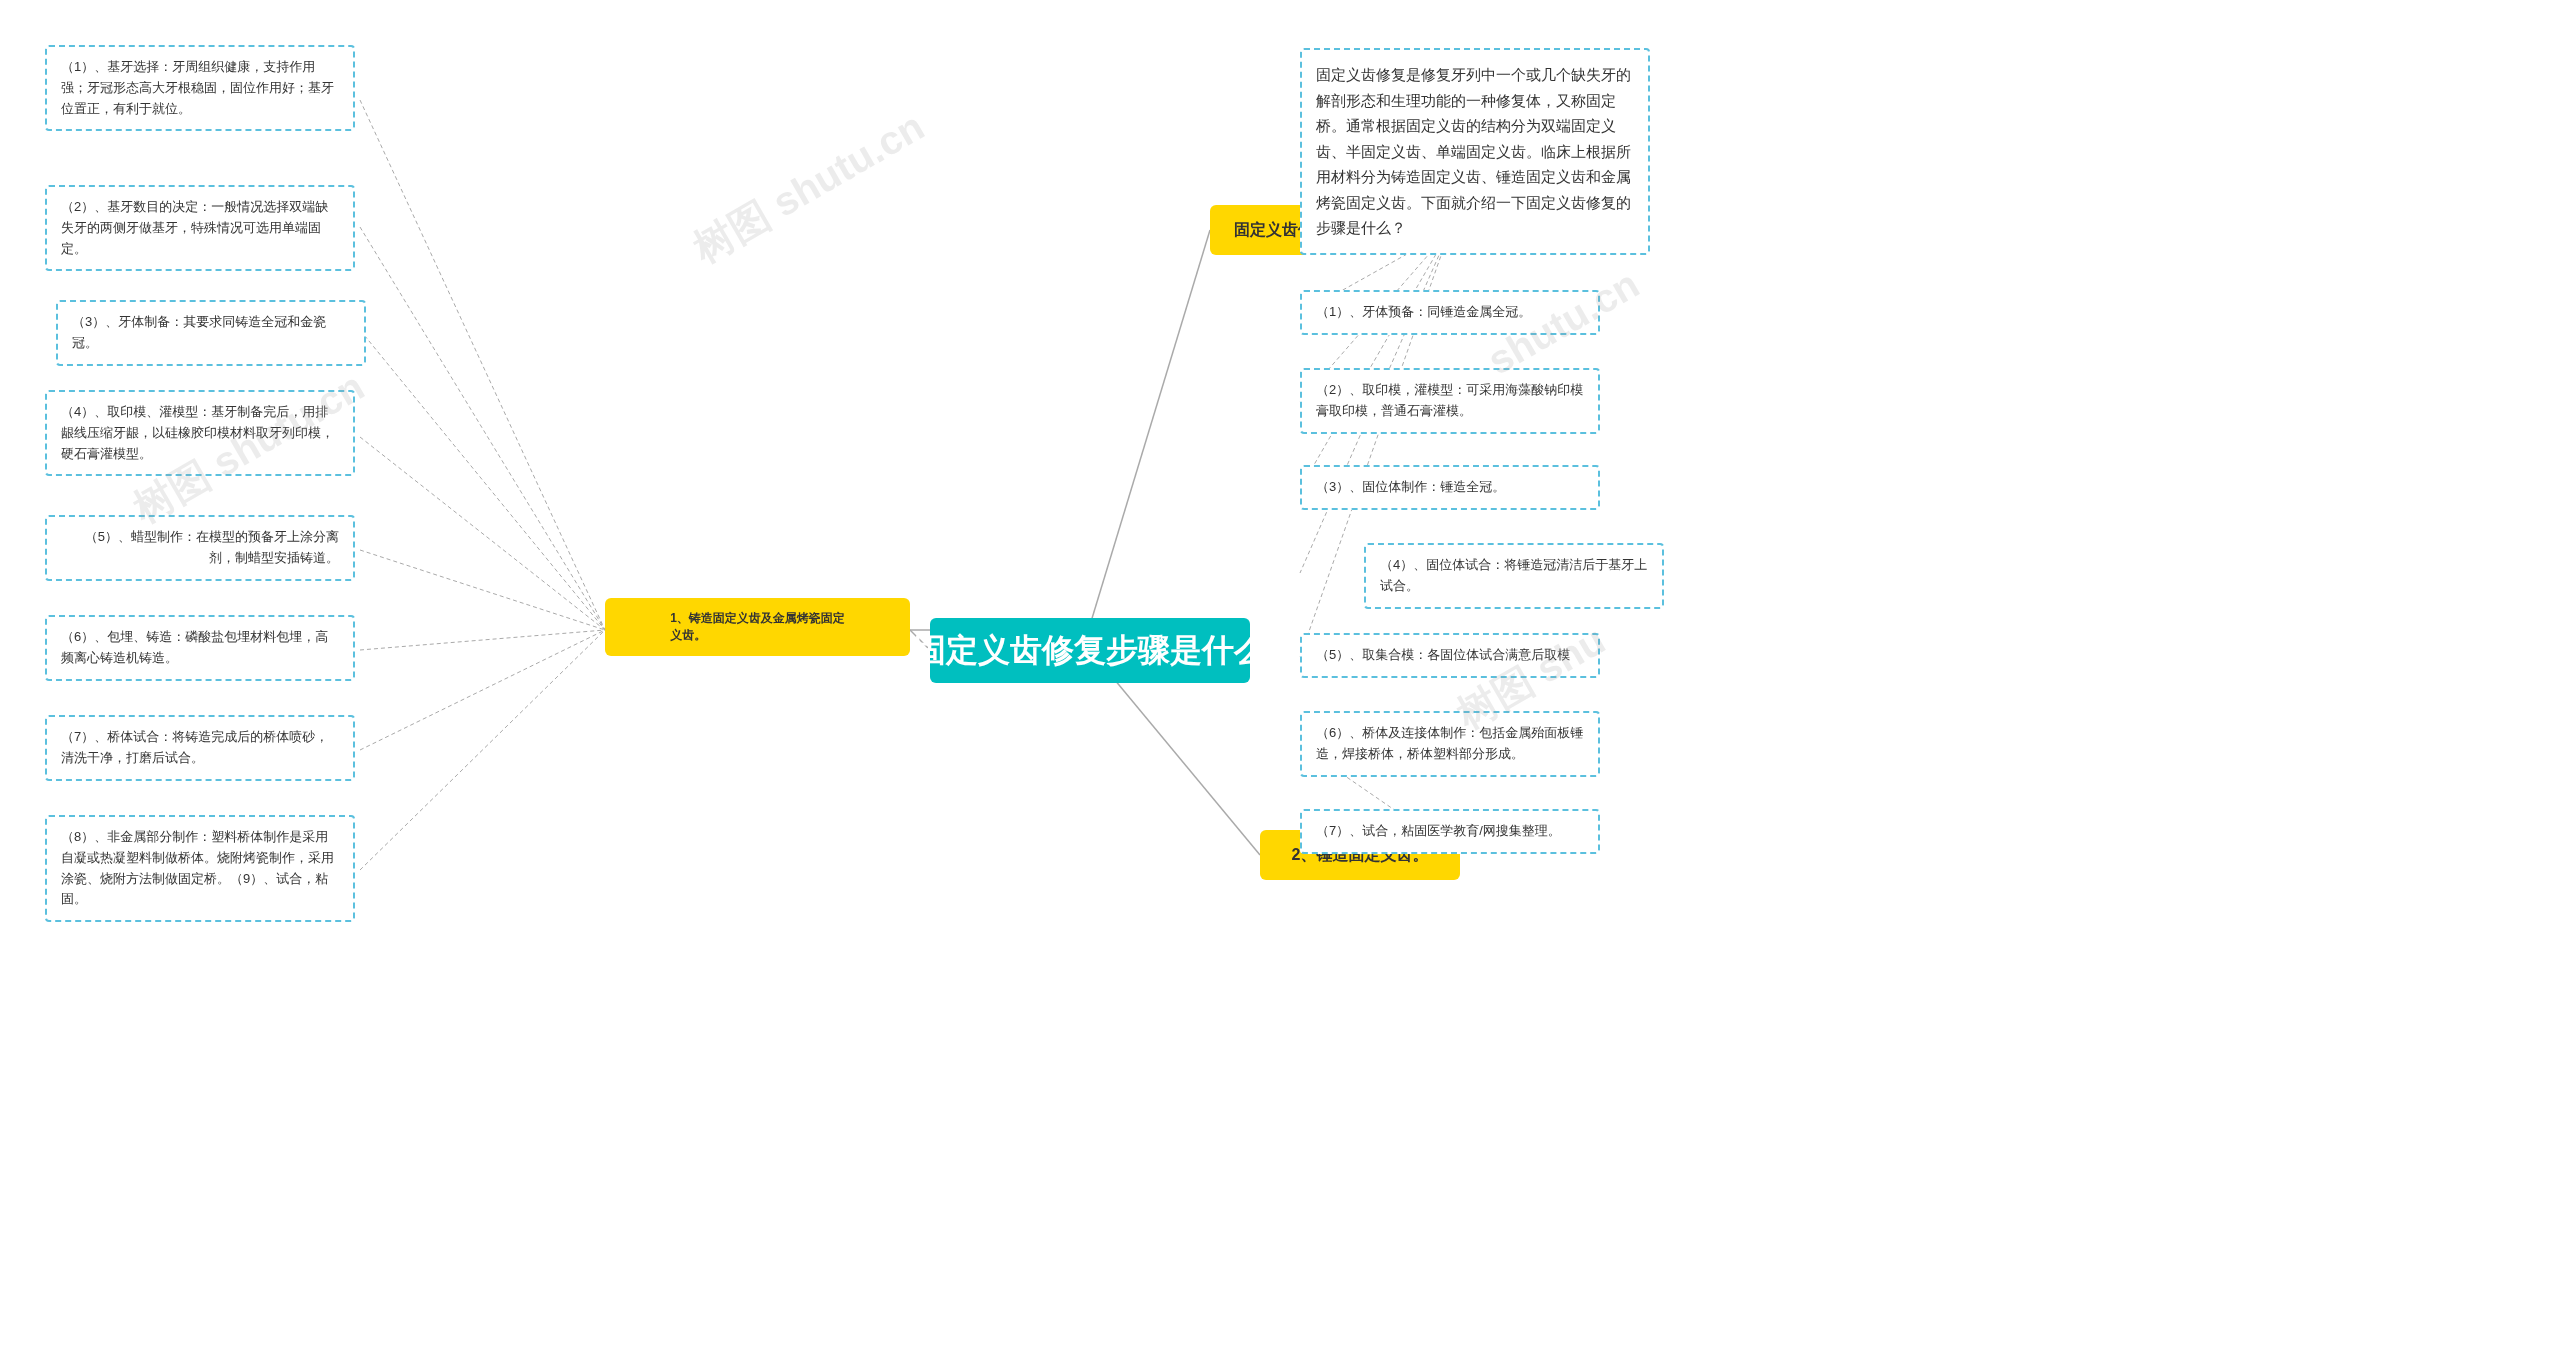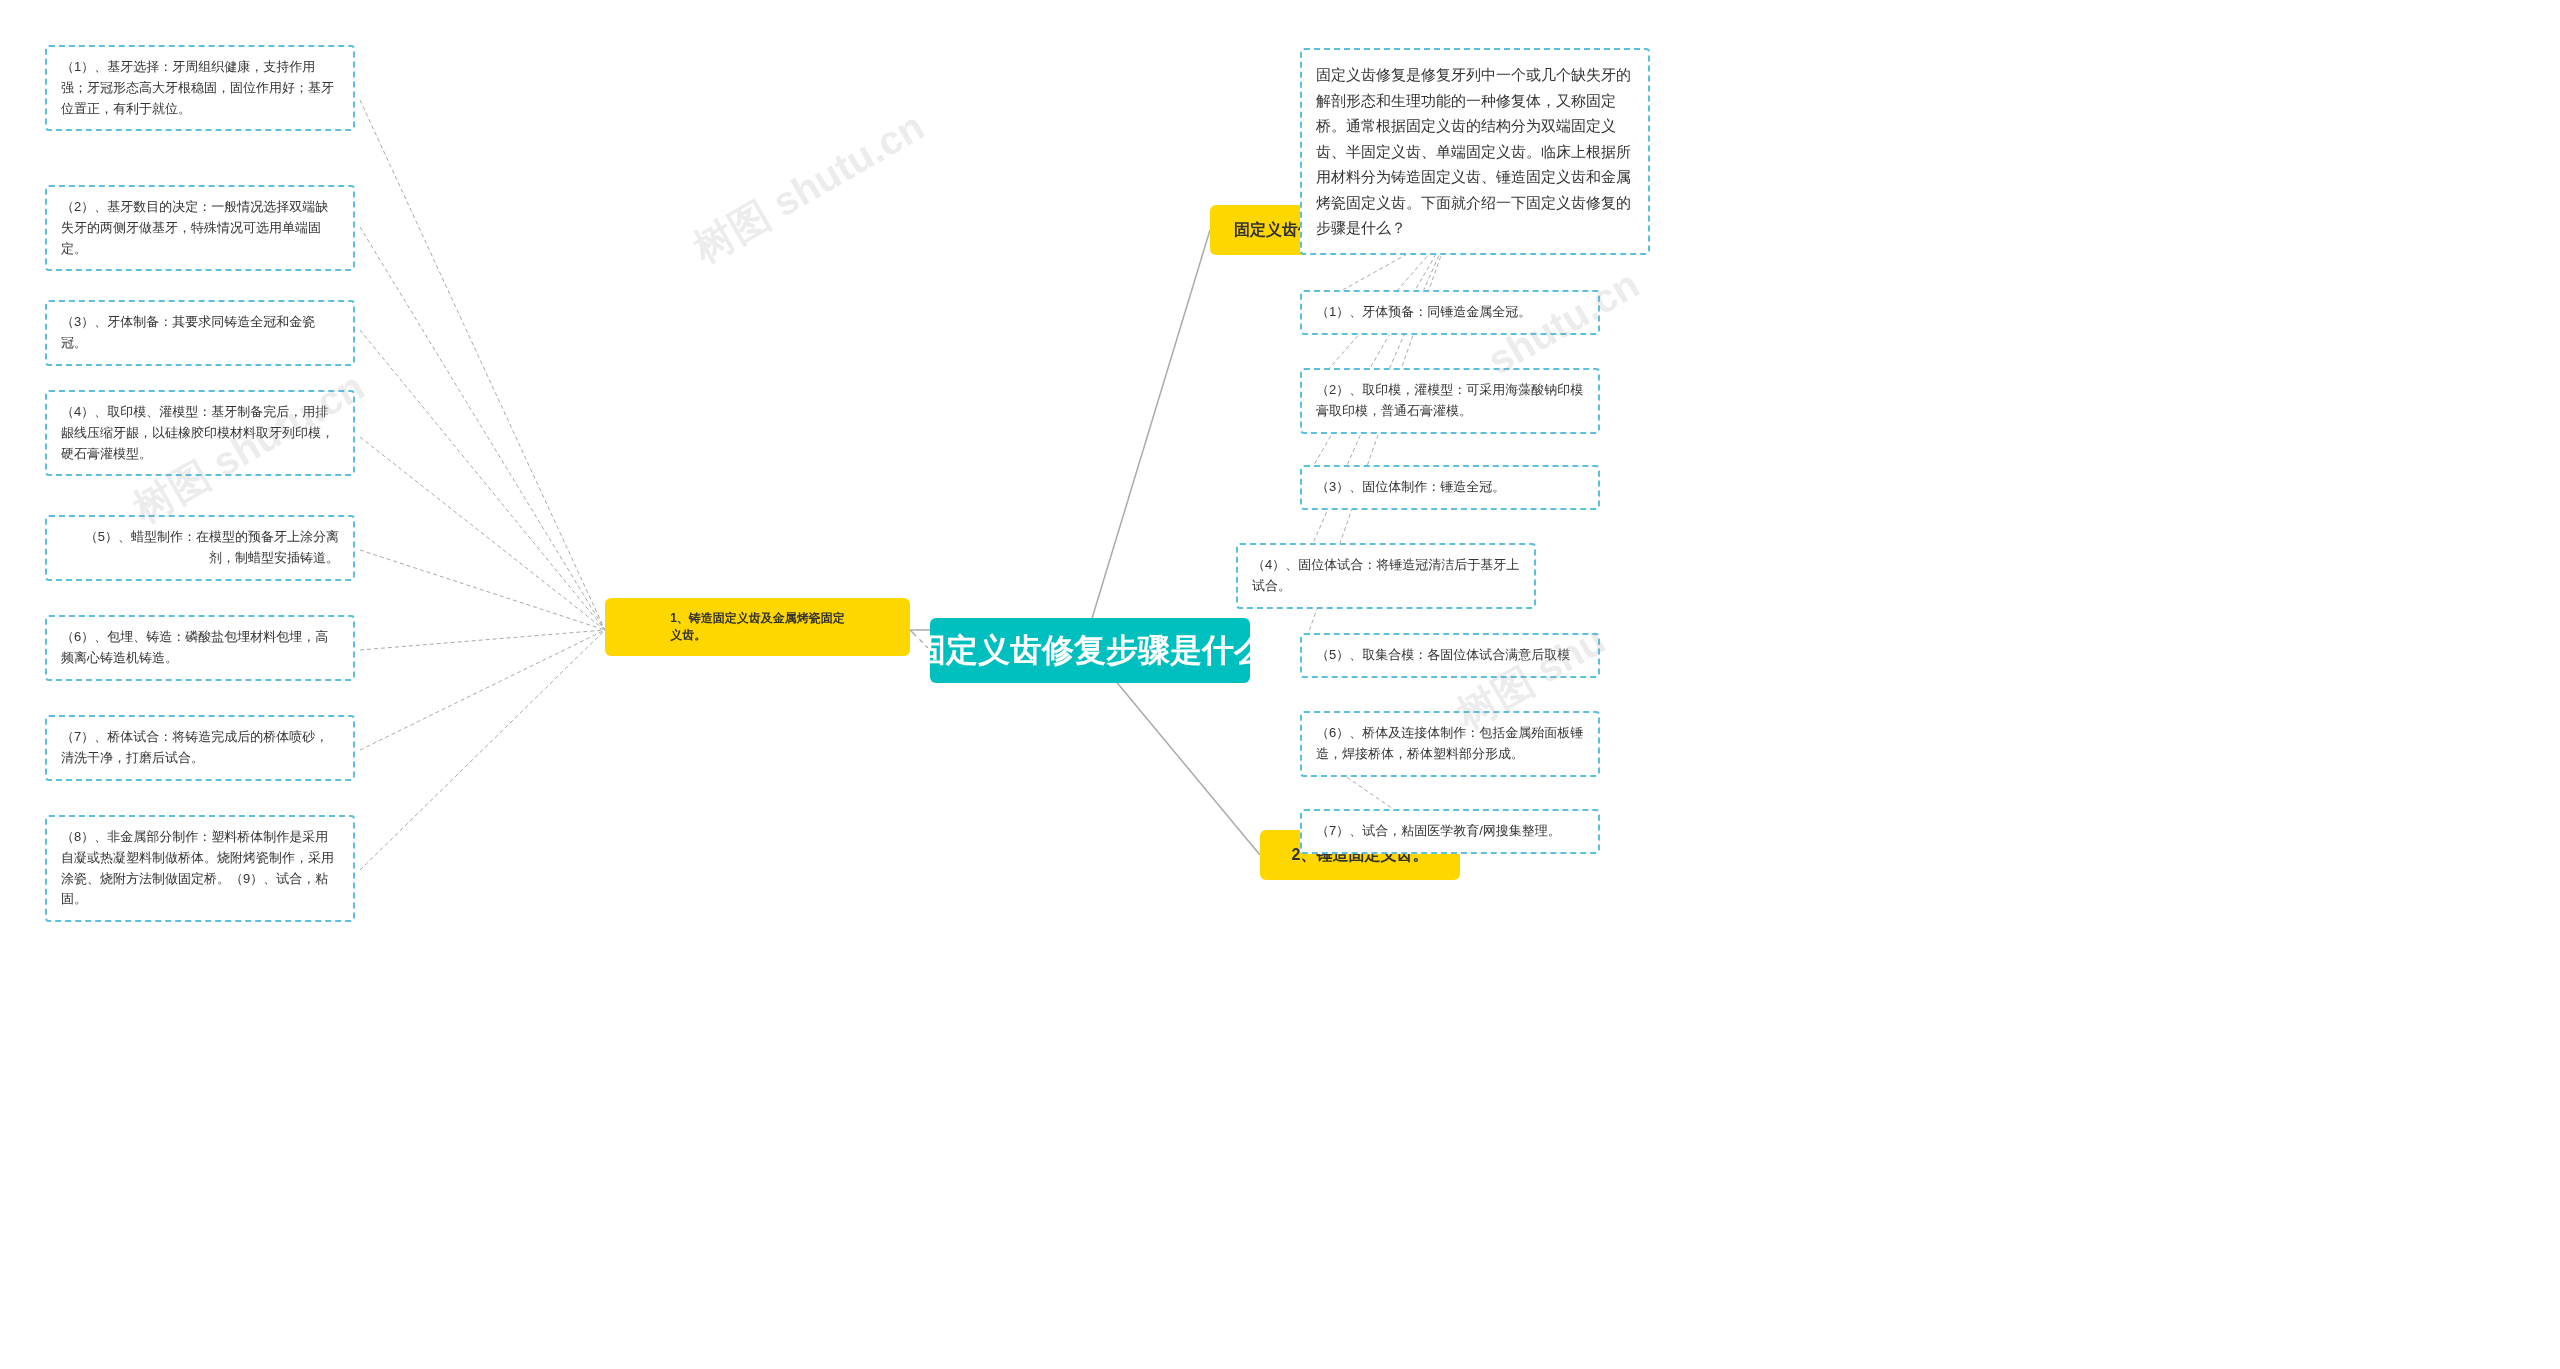--- a/index.html
+++ b/index.html
@@ -157,21 +157,21 @@
   </div>
 
   <div class="node-l2" style="left:45px; top:45px; width:310px;">
     <span>（1）、基牙选择：牙周组织健康，支持作用强；牙冠形态高大牙根稳固，固位作用好；基牙位置正，有利于就位。</span>
   </div>
 
   <div class="node-l2" style="left:45px; top:185px; width:310px;">
     <span>（2）、基牙数目的决定：一般情况选择双端缺失牙的两侧牙做基牙，特殊情况可选用单端固定。</span>
   </div>
 
-  <div class="node-l2" style="left:45px; top:300px; width:310px;">
+  <div class="node-l2" style="left:56px; top:300px; width:310px;">
     <span>（3）、牙体制备：其要求同铸造全冠和金瓷冠。</span>
   </div>
 
   <div class="node-l2" style="left:45px; top:390px; width:310px;">
     <span>（4）、取印模、灌模型：基牙制备完后，用排龈线压缩牙龈，以硅橡胶印模材料取牙列印模，硬石膏灌模型。</span>
   </div>
 
   <div class="node-l2" style="left:45px; top:515px; width:310px;text-align:right;">
     <span>（5）、蜡型制作：在模型的预备牙上涂分离剂，制蜡型安插铸道。</span>
   </div>
@@ -193,21 +193,21 @@
   </div>
 
   <div class="node-l2" style="left:1300px; top:368px; width:300px;">
     <span>（2）、取印模，灌模型：可采用海藻酸钠印模膏取印模，普通石膏灌模。</span>
   </div>
 
   <div class="node-l2" style="left:1300px; top:465px; width:300px;">
     <span>（3）、固位体制作：锤造全冠。</span>
   </div>
 
-  <div class="node-l2" style="left:1236px; top:543px; width:300px;">
+  <div class="node-l2" style="left:1364px; top:543px; width:300px;">
     <span>（4）、固位体试合：将锤造冠清洁后于基牙上试合。</span>
   </div>
 
   <div class="node-l2" style="left:1300px; top:633px; width:300px;">
     <span>（5）、取集合模：各固位体试合满意后取模</span>
   </div>
 
   <div class="node-l2" style="left:1300px; top:711px; width:300px;">
     <span>（6）、桥体及连接体制作：包括金属殆面板锤造，焊接桥体，桥体塑料部分形成。</span>
   </div>

